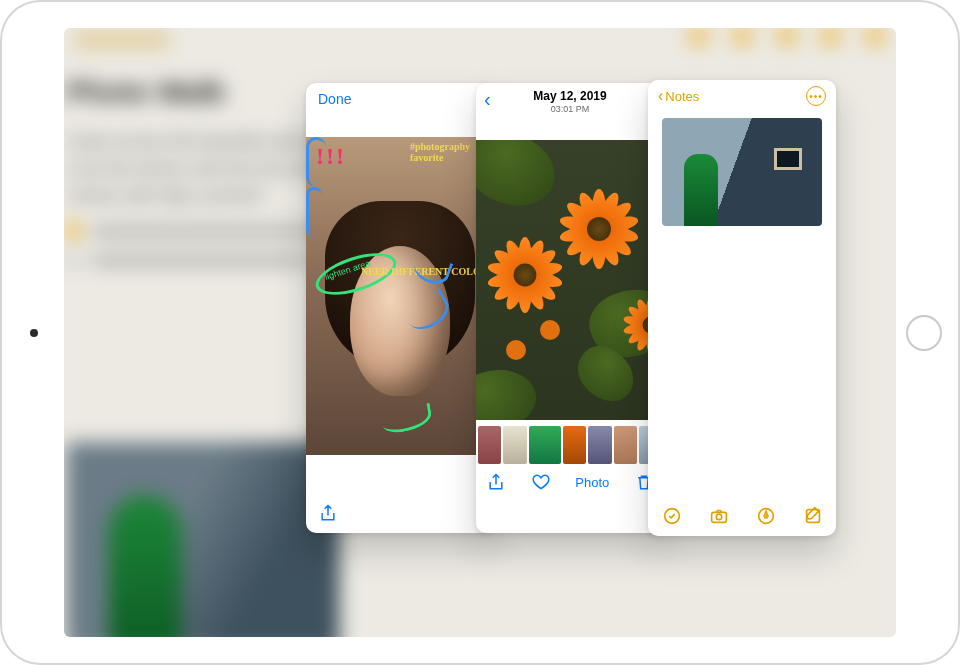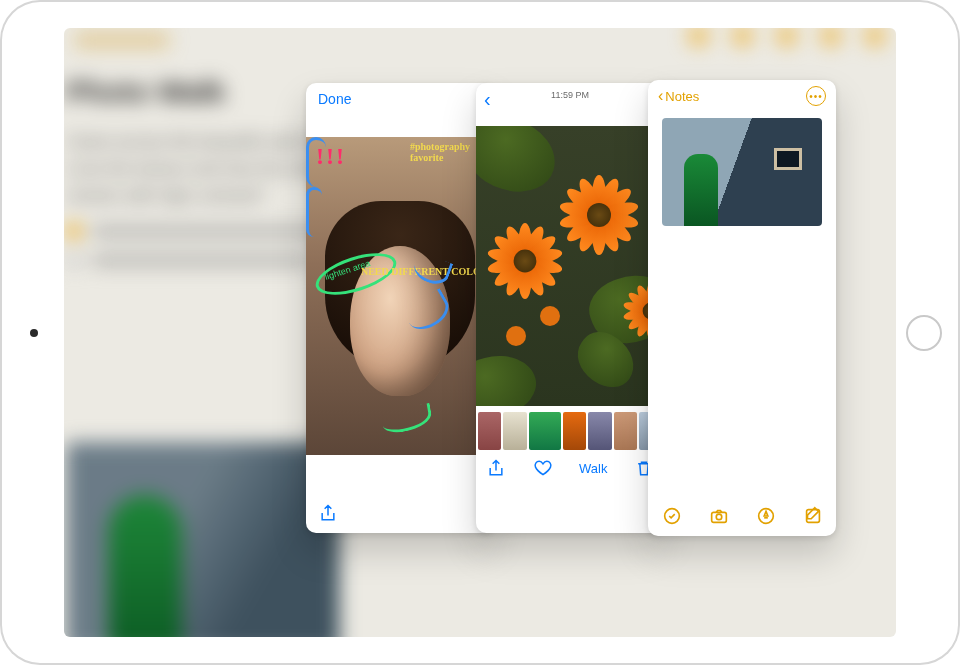--- a/index.html
+++ b/index.html
@@ -239,21 +239,22 @@
                 <path d="M12 3v12M8 7l4-4 4 4M5 12v8h14v-8"></path>
               </svg>
           </span>
         </div>
       </div>
 
       <div class="card card-photos">
 
         <div class="photos-top">
           <span class="photos-back">‹</span>
-          <div class="photos-time">11:59 PM</div>
+          <div class="photos-date">May 12, 2019</div>
+          <div class="photos-time">03:01 PM</div>
         </div>
         <div class="photos-image">
           <div class="leaf l1"></div>
             <div class="leaf l2"></div>
             <div class="leaf l3"></div>
             <div class="leaf l4"></div>
           <div class="flower f1">
               <div class="center"></div>
               <div class="petal" style="transform: translate(-50%, -100%) rotate(0deg);"></div>
               <div class="petal" style="transform: translate(-50%, -100%) rotate(25.7143deg);"></div>
@@ -320,21 +321,21 @@
           <span class="ios-icon">
             <svg viewBox="0 0 24 24" fill="none" stroke="#0a7aff" stroke-width="1.8">
                 <path d="M12 3v12M8 7l4-4 4 4M5 12v8h14v-8"></path>
               </svg>
           </span>
           <span class="ios-icon">
             <svg viewBox="0 0 24 24" fill="none" stroke="#0a7aff" stroke-width="1.8">
                 <path d="M12 20s-7-4.5-9-9c-1.5-3.5 1-7 4.5-7 2 0 3.5 1.5 4.5 3 1-1.5 2.5-3 4.5-3 3.5 0 6 3.5 4.5 7-2 4.5-9 9-9 9z"></path>
               </svg>
           </span>
-          <span>Walk</span>
+          <span>Photo</span>
           <span class="ios-icon">
             <svg viewBox="0 0 24 24" fill="none" stroke="#0a7aff" stroke-width="1.8">
                 <path d="M5 7h14M9 7V5h6v2M7 7l1 13h8l1-13"></path>
               </svg>
           </span>
         </div>
       </div>
 
       <div class="card card-notes">
 

